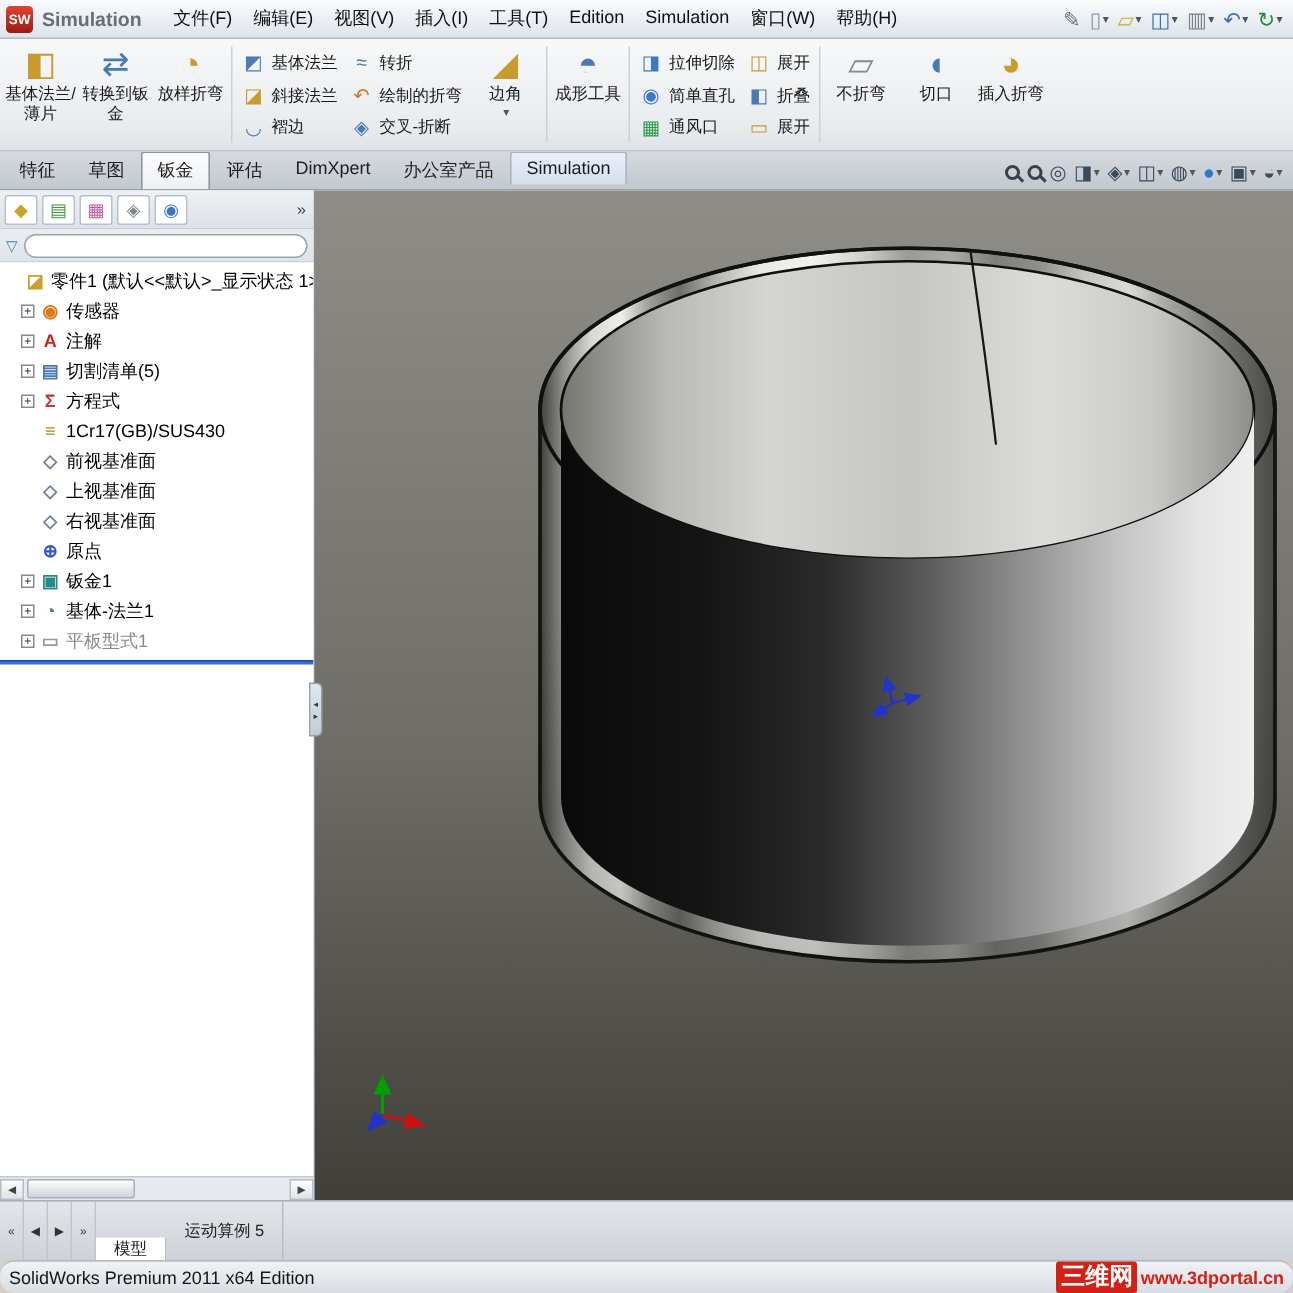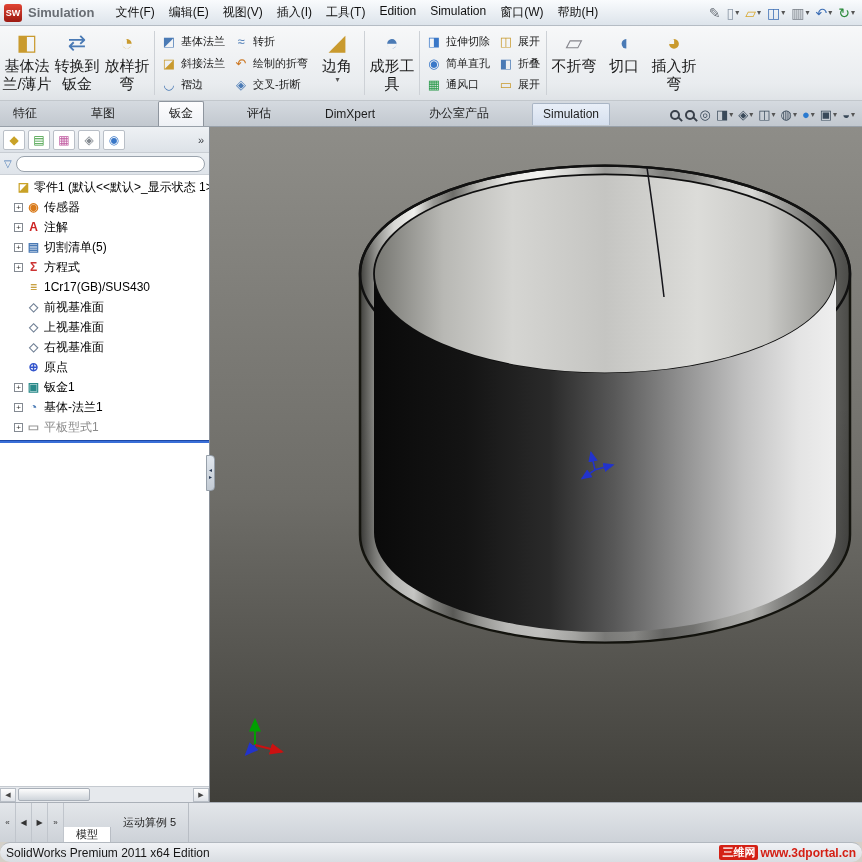--- a/index.html
+++ b/index.html
@@ -17,21 +17,21 @@
   .tb { margin-left: auto; display: flex; align-items: center; }
   .tb-btn { display: flex; align-items: center; padding: 1px 3px; }
   .tb-glyph { font-size: 14px; line-height: 16px; }
   .caret { font-size: 8px; color: #555; margin-left: 1px; }
 
   
   .ribbon { flex: 0 0 75px; display: flex; align-items: stretch; padding: 2px 2px;
     background: linear-gradient(#f7f8f9, #e9ecef 78%, #dfe3e7); border-bottom: 1px solid #c2c7cc; }
   .rb-large { width: 50px; display: flex; flex-direction: column; align-items: center; padding-top: 3px; text-align: center; }
   .rb-icon-lg { font-size: 22px; line-height: 24px; height: 26px; }
-  .rb-label { font-size: 15px; line-height: 1.2; word-break: break-all; color: #1a1a1a; }
+  .rb-label { font-size: 11px; line-height: 1.2; word-break: break-all; color: #1a1a1a; }
   .rb-stack { display: flex; flex-direction: column; justify-content: space-evenly; padding: 0 2px; }
   .rb-small { display: flex; align-items: center; gap: 4px; font-size: 11px; white-space: nowrap; padding: 0 2px; color: #1a1a1a; }
   .rb-icon-sm { font-size: 13px; width: 16px; text-align: center; }
   .rb-sep { width: 1px; background: #cdd1d6; margin: 3px 2px; }
 
   
   .cmdtabs { flex: 0 0 24px; display: flex; align-items: flex-end; padding-left: 2px;
     background: linear-gradient(#d5dae0, #c2c8cf); border-bottom: 1px solid #98a0a9; }
   .ctab { font-size: 12px; padding: 3px 10px 4px; color: #1d1d1d; border: 1px solid transparent; border-bottom: none; }
   .ctab.active { background: linear-gradient(#fdfdfe, #eef1f5); border-color: #8e959e; border-radius: 2px 2px 0 0; }
@@ -94,21 +94,21 @@
     background: linear-gradient(#e3e6ea, #cdd2d8); border-top: 1px solid #aab0b8; }
   .bnav { width: 16px; display: flex; align-items: center; justify-content: center;
     font-size: 8px; color: #333; border-right: 1px solid #c0c5cc; }
   .btab { font-size: 11px; padding: 0 12px; display: flex; align-items: center;
     border-right: 1px solid #b8bdc4; color: #222; }
   .btab.active { background: #fff; margin-top: 24px; }
 
   .statusbar { flex: 0 0 20px; display: flex; align-items: center; padding: 0 6px;
     background: linear-gradient(#f0f2f5, #d9dde2); border-top: 1px solid #b2b8bf; font-size: 12px; color: #161616; border-radius: 10px; }
   .wm { margin-left: auto; display: flex; align-items: center; font-weight: bold; font-size: 12px; }
-  .wm-badge { background: #d42015; color: #fff; padding: 0 3px; border-radius: 2px; margin-right: 2px; font-size: 11px; }
+  .wm-badge { background: #d42015; color: #fff; padding: 0 3px; border-radius: 2px; margin-right: 2px; font-size: 16px; }
   .wm-url { color: #d42015; }
 </style>
 </head>
 <body>
 
 <div id="app">
 
   <div class="titlebar">
     <div class="sw-logo">SW</div>
     <div class="sw-title">Simulation</div>
@@ -244,21 +244,21 @@
         <div class="rb-icon-lg" style="color: rgb(74, 122, 181);">◖</div>
         <div class="rb-label">切口</div>
       </div>
       <div class="rb-large">
         <div class="rb-icon-lg" style="color: rgb(201, 154, 46);">◕</div>
         <div class="rb-label">插入折弯</div>
       </div>
     </div>
 
   <div class="cmdtabs">
-    <div style="display:flex;align-items:center;gap:32px;">
+    <div style="display:flex;align-items:flex-start;">
         <div class="ctab">特征</div>
         <div class="ctab">草图</div>
         <div class="ctab active">钣金</div>
         <div class="ctab">评估</div>
         <div class="ctab">DimXpert</div>
         <div class="ctab">办公室产品</div>
         <div class="ctab sim">Simulation</div>
       </div>
     <div class="vtools">
         <div class="vt-btn">

